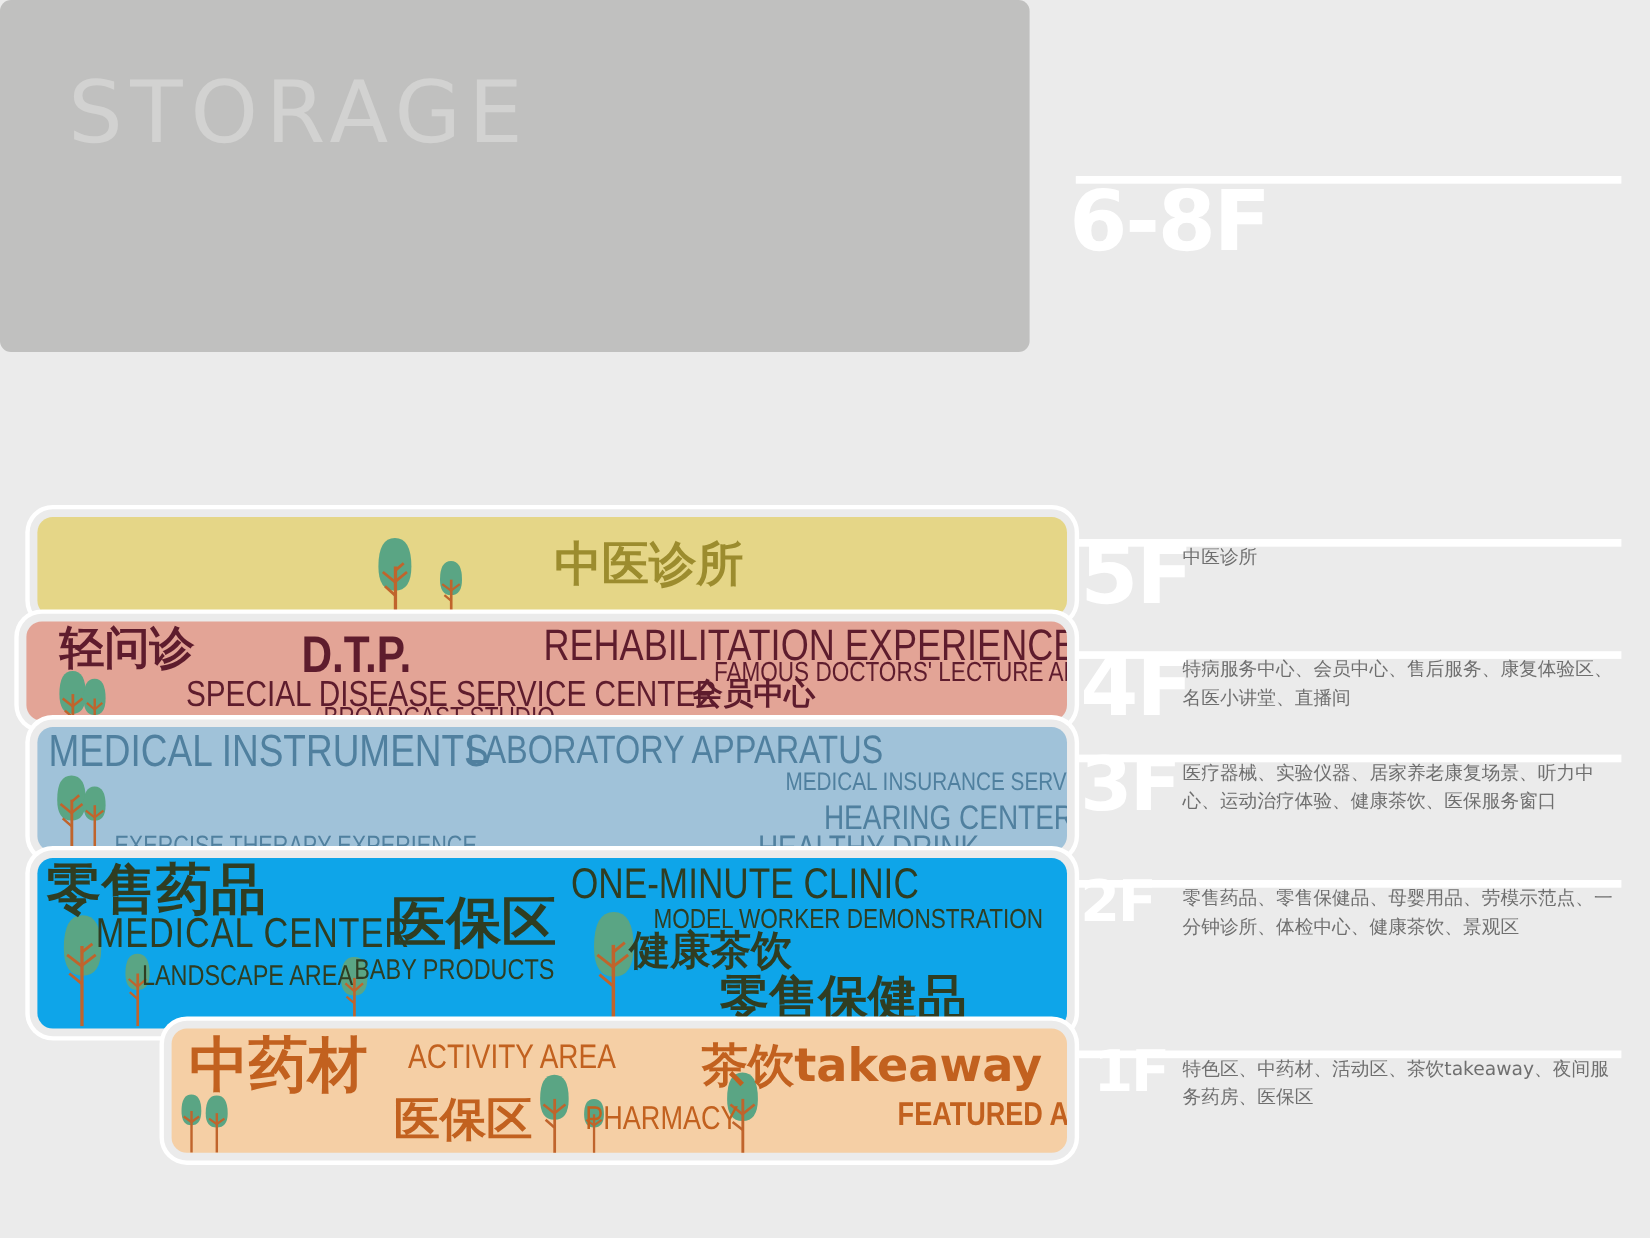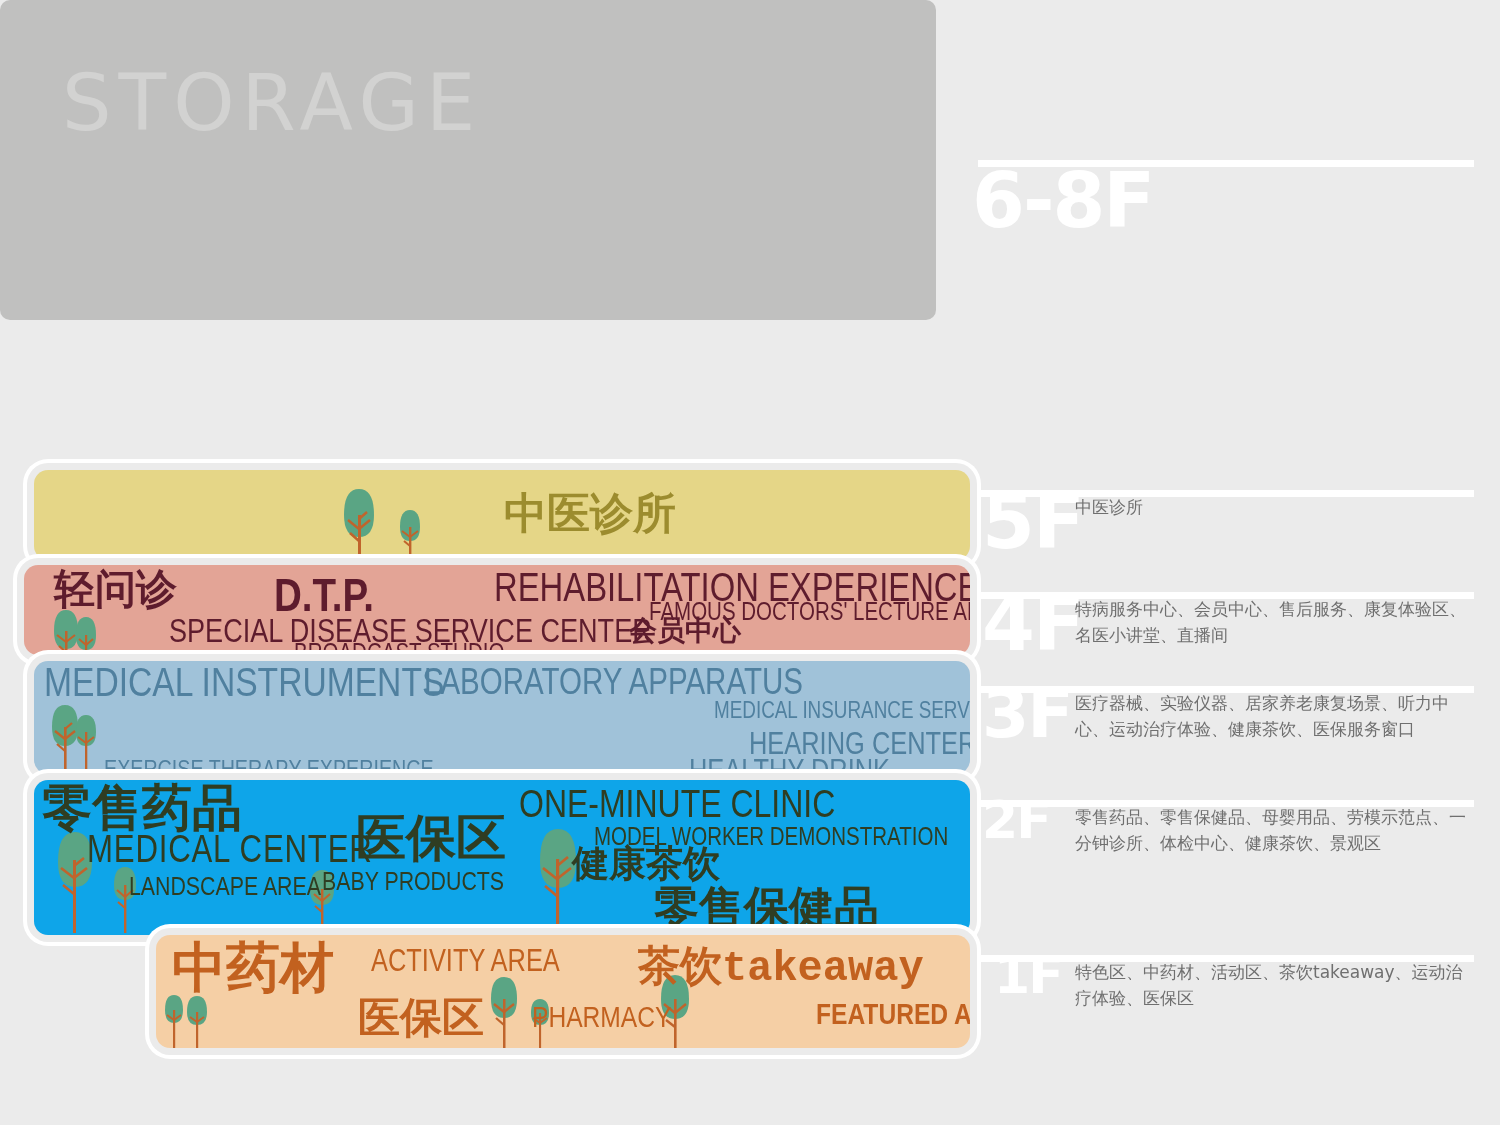--- a/index.html
+++ b/index.html
@@ -219,21 +219,21 @@
       <svg class="tree" style="left:500px;top:38px;" width="50" height="78">
         <path d="M5 26 q0 -24 14 -24 q14 0 14 24 q0 20 -14 20 q-14 0 -14 -20 z" fill="#5aa584"></path>
         <rect x="18" y="26" width="2.6" height="52" fill="#c0642c"></rect>
         <path d="M19 40 l-11 -9 M19 40 l11 -9 M19 54 l-9 -7" stroke="#c0642c" stroke-width="2.4" fill="none"></path>
       </svg>
 
       <div class="lbl cn t1" style="left:16px;top:6px;font-size:54px;">中药材</div>
 
       <div class="lbl cond t1" style="left:215px;top:10px;font-size:31px;">ACTIVITY AREA</div>
 
-      <div class="lbl cn t1" style="left:482px;top:13px;font-size:42px;font-family:Liberation Mono, monospace;">茶饮takeaway</div>
+      <div class="lbl cn t1" style="left:482px;top:13px;font-size:42px;">茶饮takeaway</div>
 
       <div class="lbl cn t1" style="left:202px;top:62px;font-size:42px;">医保区</div>
 
       <div class="lbl cond t1" style="left:376px;top:67px;font-size:30px;">PHARMACY</div>
 
       <div class="lbl cond t1" style="left:660px;top:64px;font-size:30px;font-weight:700;">FEATURED AREA</div>
     </div>
   </div>
 
   <div class="rule" style="top:160px;"></div>
@@ -250,15 +250,15 @@
   <div class="rule" style="top:686px;"></div>
   <div class="fnum" style="left:982px;top:680px;font-size:68px;">3F</div>
   <div class="fdesc" style="left:1075px;top:690px;">医疗器械、实验仪器、居家养老康复场景、听力中心、运动治疗体验、健康茶饮、医保服务窗口</div>
 
   <div class="rule" style="top:800px;"></div>
   <div class="fnum" style="left:982px;top:794px;font-size:52px;">2F</div>
   <div class="fdesc" style="left:1075px;top:804px;">零售药品、零售保健品、母婴用品、劳模示范点、一分钟诊所、体检中心、健康茶饮、景观区</div>
 
   <div class="rule" style="top:955px;"></div>
   <div class="fnum" style="left:994px;top:949px;font-size:52px;">1F</div>
-  <div class="fdesc" style="left:1075px;top:959px;">特色区、中药材、活动区、茶饮takeaway、运动治疗体验、医保区</div>
+  <div class="fdesc" style="left:1075px;top:959px;">特色区、中药材、活动区、茶饮takeaway、夜间服务药房、医保区</div>
 
 </div>
 
 </body></html>

